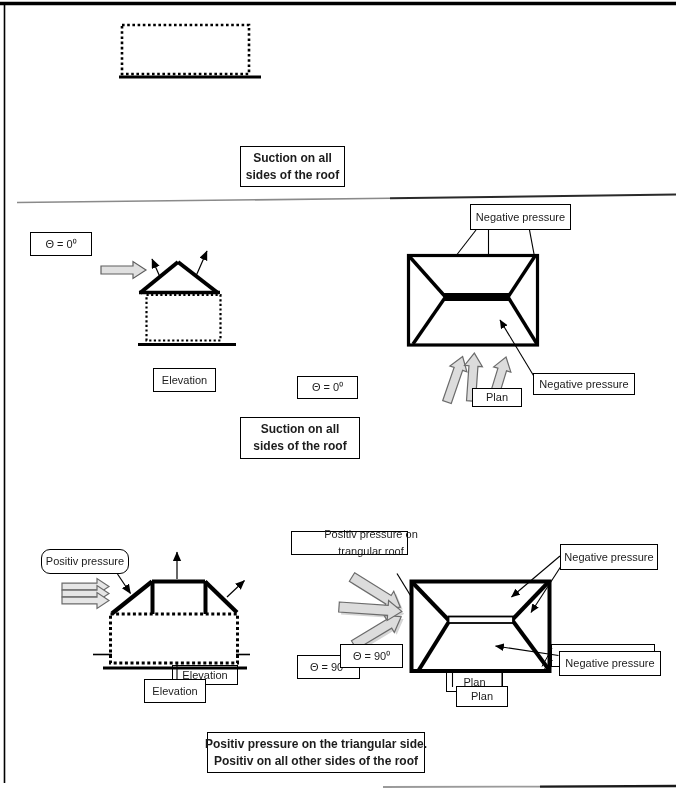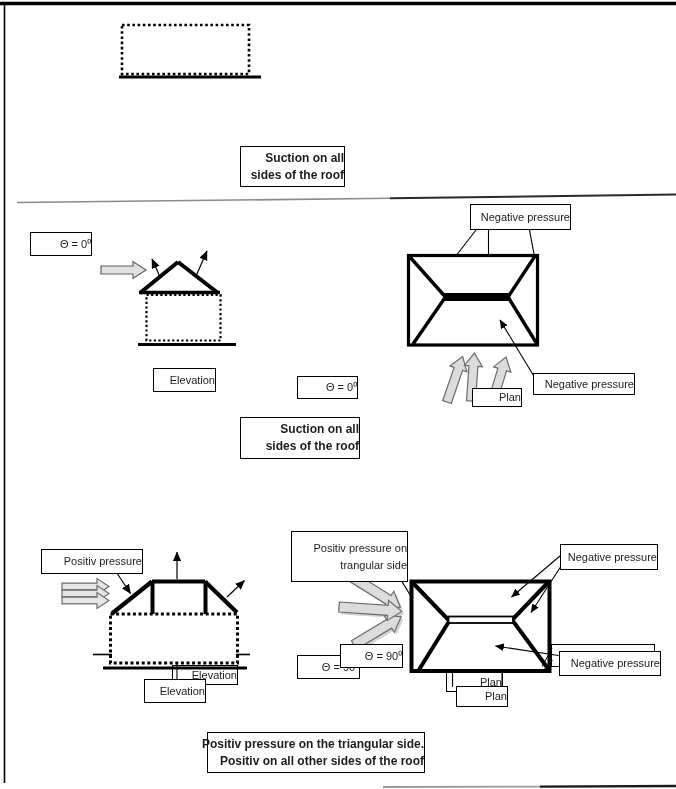--- a/index.html
+++ b/index.html
@@ -1,20 +1,20 @@
 <!DOCTYPE html>
 <html><head>
 <meta charset="utf-8">
 <style>
   html,body{margin:0;padding:0;background:#fff;}
   #page{position:relative;width:676px;height:789px;background:#fff;overflow:hidden;
         font-family:"Liberation Sans",sans-serif;color:#1c1c1c;}
   #canvas{position:absolute;left:0;top:0;}
   .lbl{position:absolute;border:1.3px solid #000;background:#fff;display:flex;
-       flex-direction:column;align-items:flex-end;justify-content:center;
+       flex-direction:column;align-items:center;justify-content:center;
        font-size:11px;line-height:13px;text-align:center;white-space:nowrap;box-sizing:border-box;}
   .lbl.ghost{background:transparent;}
   .lbl.bold{font-weight:bold;font-size:12px;line-height:18px;}
   .lbl.two{line-height:17px;}
 </style>
 </head>
 <body>
 
 <div id="page">
 
@@ -148,25 +148,25 @@
   <span>Suction on all</span>
   <span>sides of the roof</span>
 </div>
 
 <div class="lbl" style="left:470px;top:204px;width:101px;height:26px;">Negative pressure</div>
 
 <div class="lbl" style="left:533px;top:373px;width:102px;height:22px;">Negative pressure</div>
 
 <div class="lbl" style="left:472px;top:388px;width:50px;height:19px;">Plan</div>
 
-<div class="lbl" style="left:41px;top:549px;width:102px;height:25px;">Positiv pressure</div>
+<div class="lbl" style="left:41px;top:549px;width:88px;height:25px;border-radius:9px;">Positiv pressure</div>
 
-<div class="lbl two" style="left:291px;top:531px;width:117px;height:51px;padding-left:43px;">
+<div class="lbl two" style="left:291px;top:531px;width:117px;height:24px;padding-left:43px;">
   <span>Positiv pressure on</span>
-  <span>trangular side</span>
+  <span>trangular roof</span>
 </div>
 
 <div class="lbl" style="left:560px;top:544px;width:98px;height:26px;">Negative pressure</div>
 
 <div class="lbl ghost" style="left:297px;top:655px;width:63px;height:24px;">Θ = 90⁰</div>
 <div class="lbl" style="left:340px;top:644px;width:63px;height:24px;">Θ = 90⁰</div>
 
 <div class="lbl ghost" style="left:172px;top:665px;width:66px;height:20px;">Elevation</div>
 <div class="lbl" style="left:144px;top:679px;width:62px;height:24px;">Elevation</div>
 

